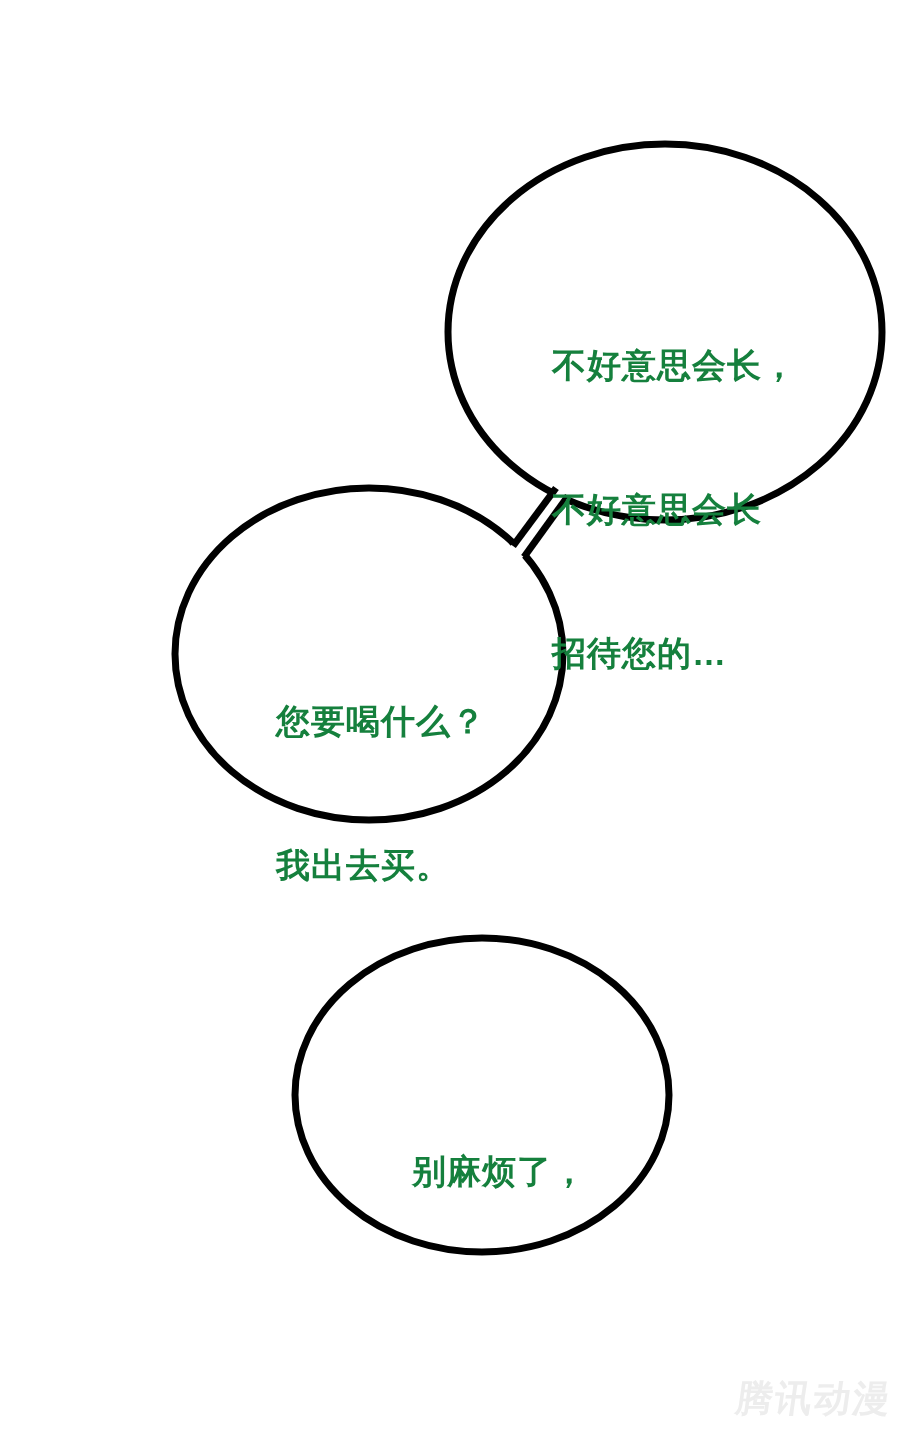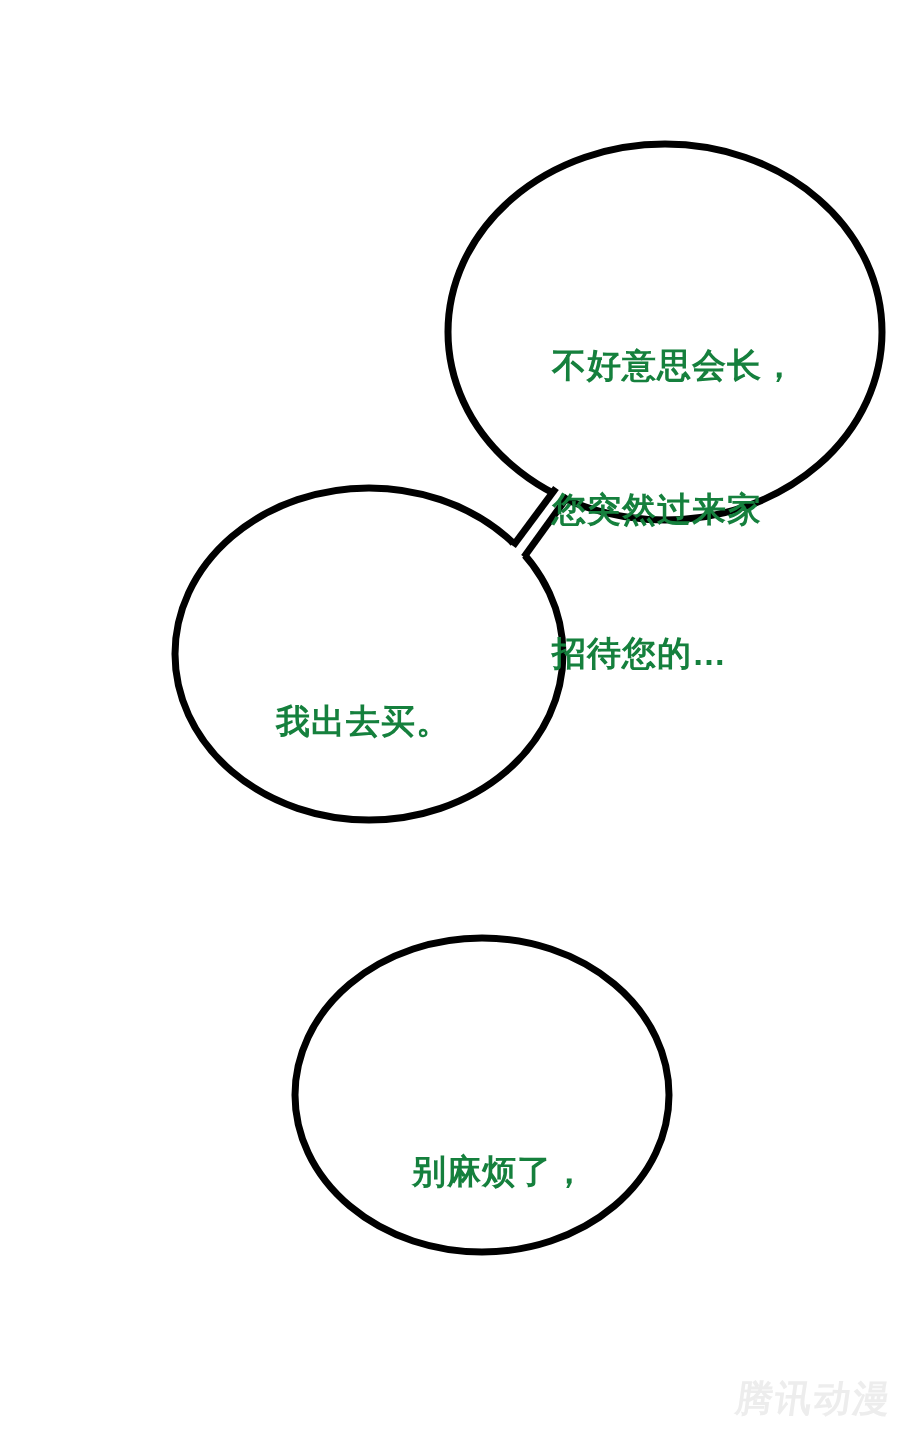--- a/index.html
+++ b/index.html
@@ -57,25 +57,26 @@
   <ellipse cx="482" cy="1095" rx="187" ry="157" fill="#ffffff" stroke="#000000" stroke-width="7"></ellipse>
 
   <polygon points="560,483 572,492 519,562 509,548" fill="#ffffff" stroke="none"></polygon>
 
   <line x1="556" y1="488" x2="513" y2="546" stroke="#000000" stroke-width="7"></line>
   <line x1="568" y1="496" x2="524" y2="557" stroke="#000000" stroke-width="7"></line>
 </svg>
 
 <div class="speech-text" id="text-bubble-1">
   <span class="speech-line">不好意思会长，</span>
-  <span class="speech-line">您突然过来家</span>
+  <span class="speech-line">不好意思会长</span>
   <span class="speech-line">招待您的…</span>
 </div>
 
 <div class="speech-text" id="text-bubble-2">
+  <span class="speech-line">您要喝什么？</span>
   <span class="speech-line">我出去买。</span>
 </div>
 
 <div class="speech-text" id="text-bubble-3">
   <span class="speech-line">别麻烦了，</span>
 </div>
 
 <div class="watermark">腾讯动漫</div>
 
 </body></html>

